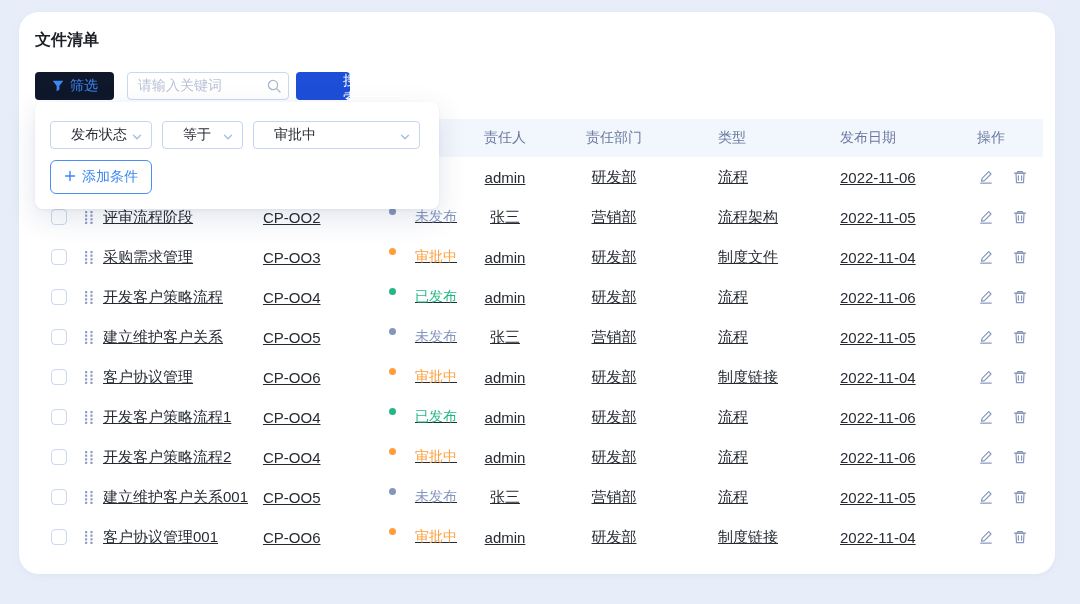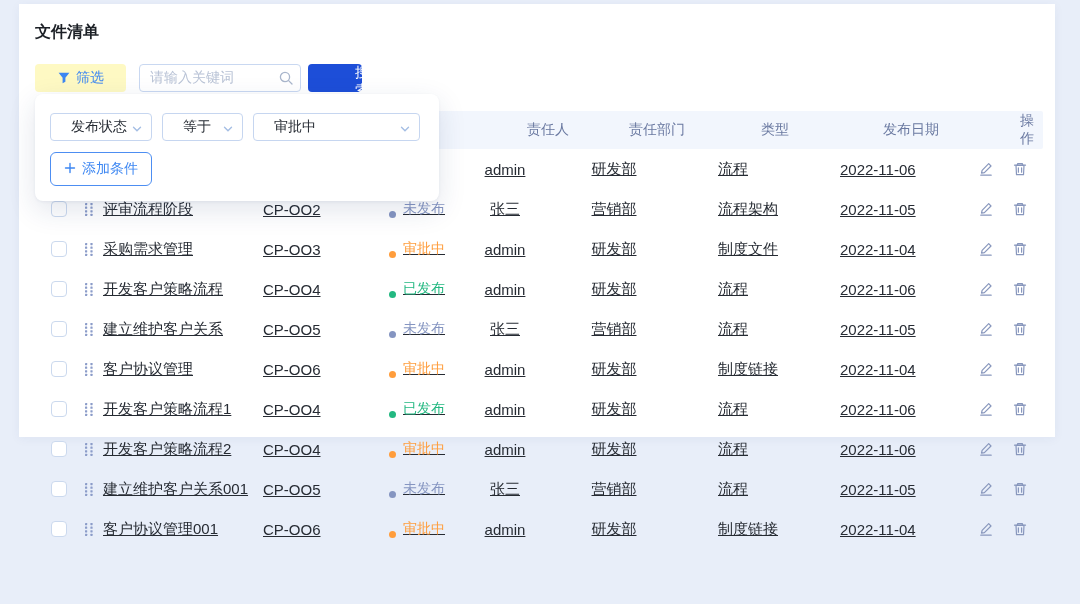--- a/index.html
+++ b/index.html
@@ -5,32 +5,32 @@
   * { margin:0; padding:0; box-sizing:border-box; }
   html,body { width:1080px; height:604px; }
   body {
     background:#E8EEF9;
     font-family:"Liberation Sans", sans-serif;
     position:relative;
     overflow:hidden;
     color:#262B33;
   }
   .card {
-    position:absolute; left:19px; top:4px; width:1036px; height:433px;
-    background:#FFFFFF; border-radius:0;
+    position:absolute; left:19px; top:12px; width:1036px; height:562px;
+    background:#FFFFFF; border-radius:20px;
     box-shadow:0 2px 10px rgba(30,60,120,0.05);
   }
   .page-title {
     position:absolute; left:16px; top:18px;
     font-size:16px; font-weight:700; color:#1C2026;
   }
   
   .toolbar { position:absolute; left:16px; top:60px; height:28px; display:flex; align-items:center; }
   .filter-chip {
-    height:28px; padding:0 22px; background:#fef9c3; color:#3D87F2;
+    height:28px; padding:0 16px; background:#0f172a; color:#3D87F2;
     border:none; border-radius:4px; font-size:14px;
     display:inline-flex; align-items:center; gap:5px; cursor:pointer;
     font-family:inherit; margin-right:13px;
   }
   .filter-chip svg { display:block; }
   .search-box { position:relative; width:162px; height:28px; margin-right:7px;font-family:Liberation Serif, serif; }
   .search-box input {
     width:100%; height:100%; border:1px solid #C9D8F1; border-radius:4px;
     padding:0 28px 0 10px; font-size:14px; color:#262B33; outline:none;
     font-family:inherit; background:#fff;
@@ -67,32 +67,32 @@
   
   .grid-row {
     display:grid;
     grid-template-columns:48px 19px 160px 126px 74px 84px 134px 122px 137px 1fr;
     align-items:center; width:1007px;
   }
   .grid-row > :nth-child(6), .grid-row > :nth-child(7) { justify-self:stretch; text-align:center; }
   .grid-row > :nth-child(8), .grid-row > :nth-child(9), .grid-row > :nth-child(10) { padding-left:37px; }
   .thead {
     position:absolute; left:17px; top:107px; height:38px;
-    background:#F2F6FD; color:#6A79A1; font-size:14px; border-radius:2px;padding-left:43px;
+    background:#F2F6FD; color:#6A79A1; font-size:14px; border-radius:2px;
   }
   .tbody { position:absolute; left:17px; top:145px;text-decoration:underline; }
   .trow { height:40px; font-size:15px; }
   .cell-check { padding-left:15px; }
   .checkbox {
     width:16px; height:16px; border:1px solid #CBD9EE; border-radius:4px;
     background:#fff; cursor:pointer;
   }
   .drag-handle { width:10px; height:15px; color:#8B9CC9; cursor:grab; }
   .drag-handle svg { display:block; }
-  .status-cell { display:flex; align-items:flex-end; gap:7px; font-size:14px; }
+  .status-cell { display:flex; align-items:flex-start; gap:19px; font-size:14px; }
   .status-dot { width:7px; height:7px; border-radius:50%; background:currentColor; flex:none; }
   .ops-cell { display:flex; align-items:center; gap:18px; padding-left:38px !important; }
   .icon-btn {
     width:16px; height:16px; color:#8897BD; background:none; border:none;
     padding:0; cursor:pointer; display:block;
   }
   .icon-btn svg { display:block; }
 </style>
 </head>
 <body>

